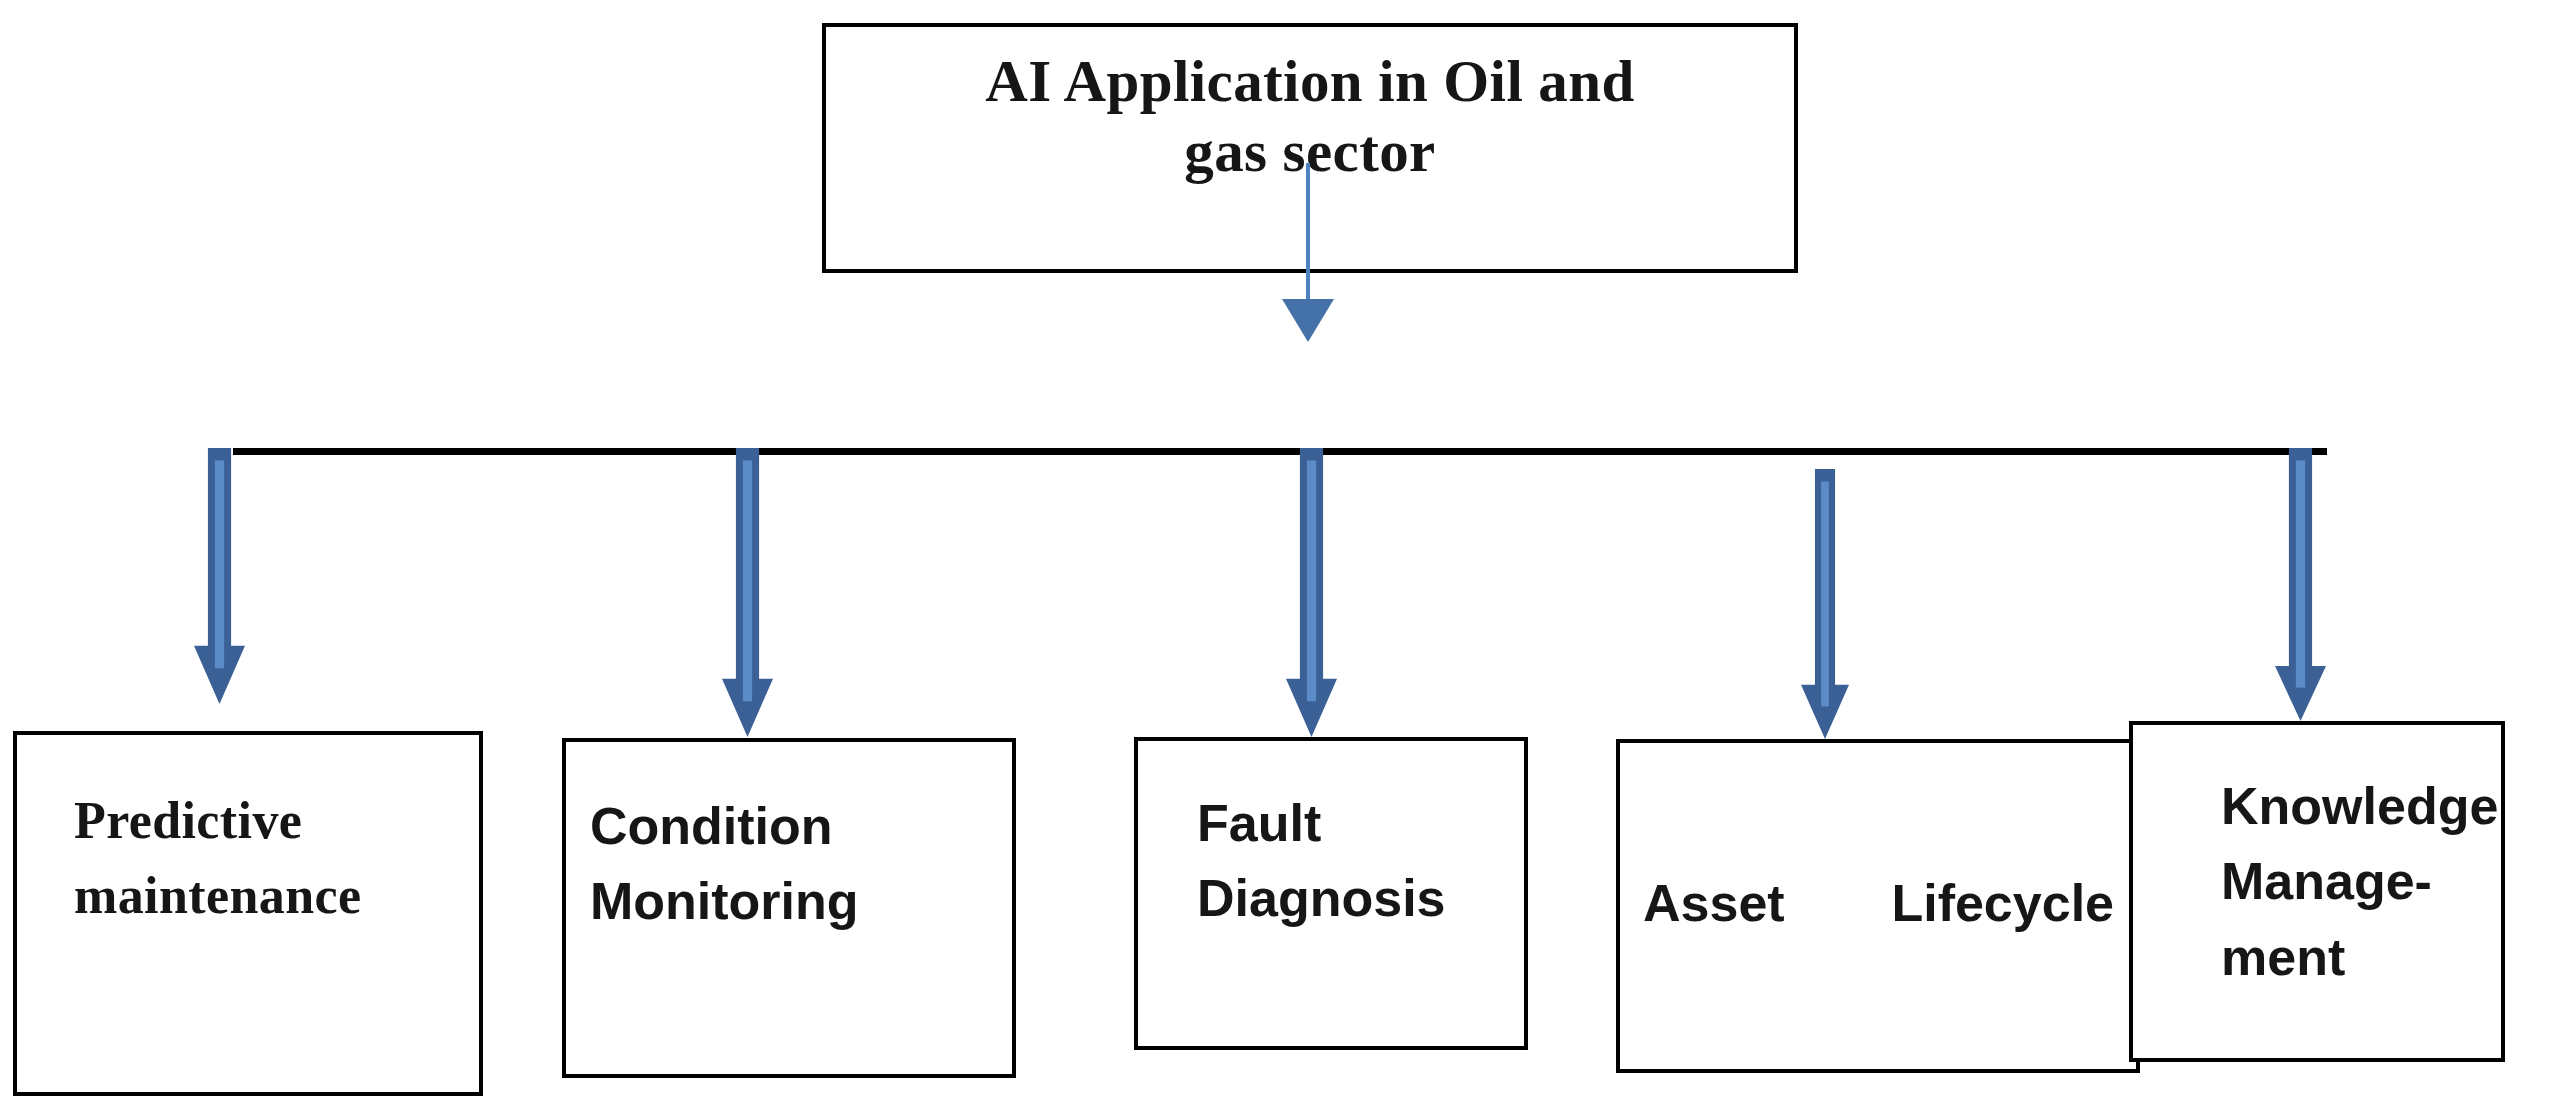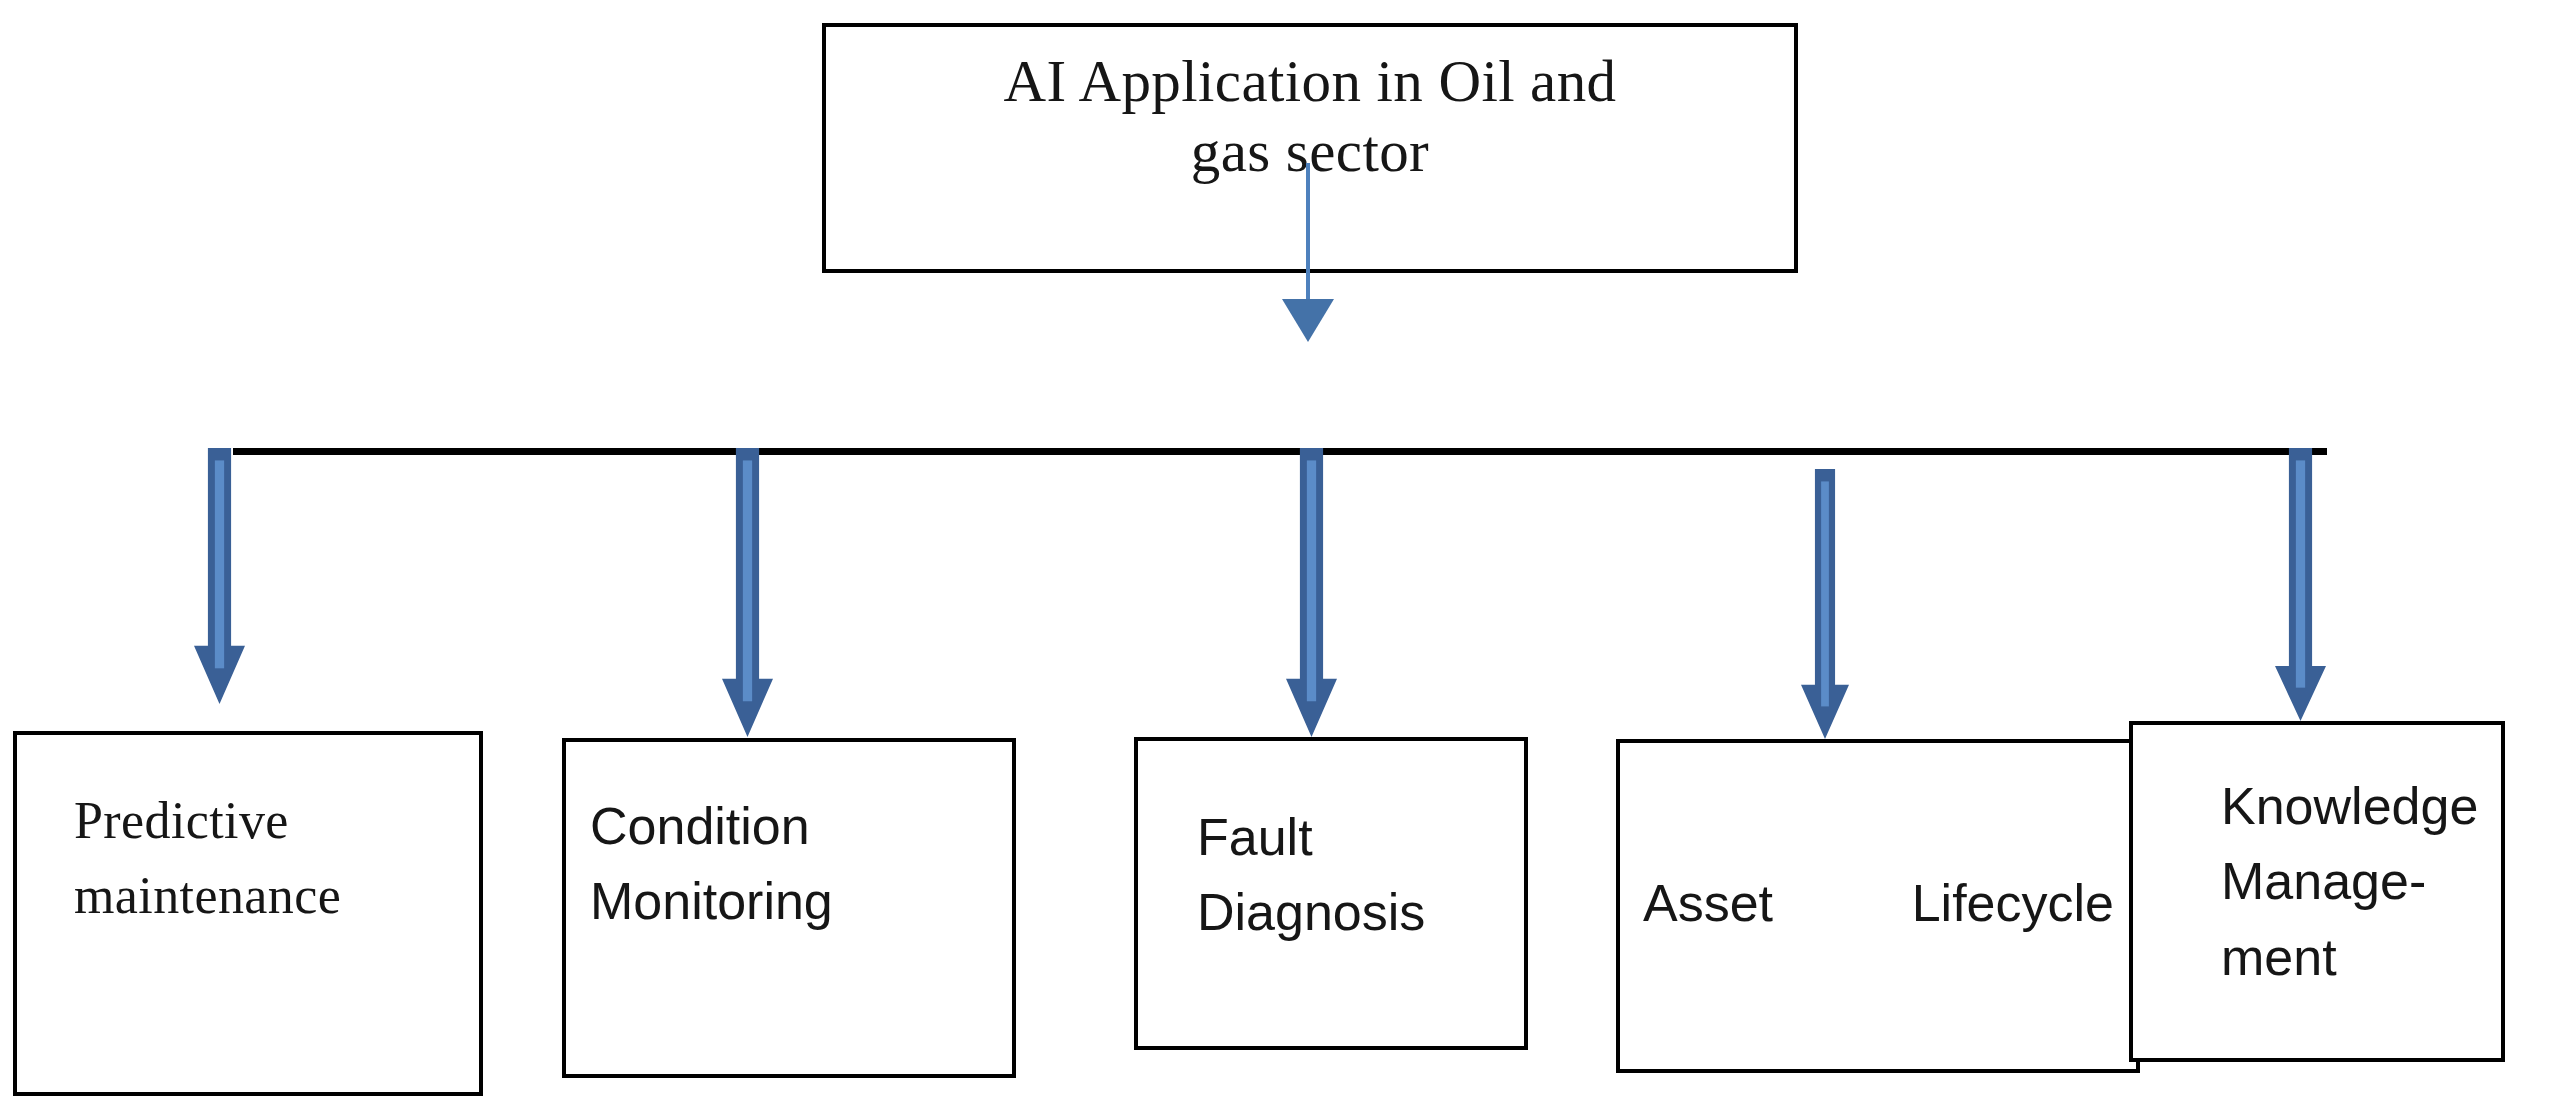--- a/index.html
+++ b/index.html
@@ -22,20 +22,21 @@
     box-sizing: border-box;
     background: #ffffff;
     border: 4.7px solid #000000;
   }
   .node-text {
     position: absolute;
     left: 0;
     right: 0;
     color: #161616;
     white-space: pre-line;
+    font-weight: bold;
   }
 
   
   #root-box {
     left: 822px;
     top: 23px;
     width: 976px;
     height: 250px;
   }
   #root-text {
@@ -62,21 +63,21 @@
   }
 
   #leaf-box-0 { left: 13px;   top: 731px; width: 470px; height: 365px; }
   #leaf-box-1 { left: 562px;  top: 738px; width: 454px; height: 340px; }
   #leaf-box-2 { left: 1134px; top: 737px; width: 394px; height: 313px; }
   #leaf-box-3 { left: 1616px; top: 739px; width: 524px; height: 334px; }
   #leaf-box-4 { left: 2129px; top: 721px; width: 376px; height: 341px; }
 
   #leaf-text-0 { top: 48px;  padding-left: 57px; padding-right: 18.6px; }
   #leaf-text-1 { top: 47px;  padding-left: 24px; padding-right: 18.6px; }
-  #leaf-text-2 { top: 59px;  padding-left: 59px; padding-right: 18.6px; }
+  #leaf-text-2 { top: 45px;  padding-left: 59px; padding-right: 18.6px; }
   #leaf-text-3 { top: 48px;  padding-left: 23px; padding-right: 22px; }
   #leaf-text-4 { top: 44px;  padding-left: 88px; padding-right: 15.5px; }
 
   
   .justify-line {
     display: block;
     text-align: justify;
   }
   .justify-line::after {
     content: "";

